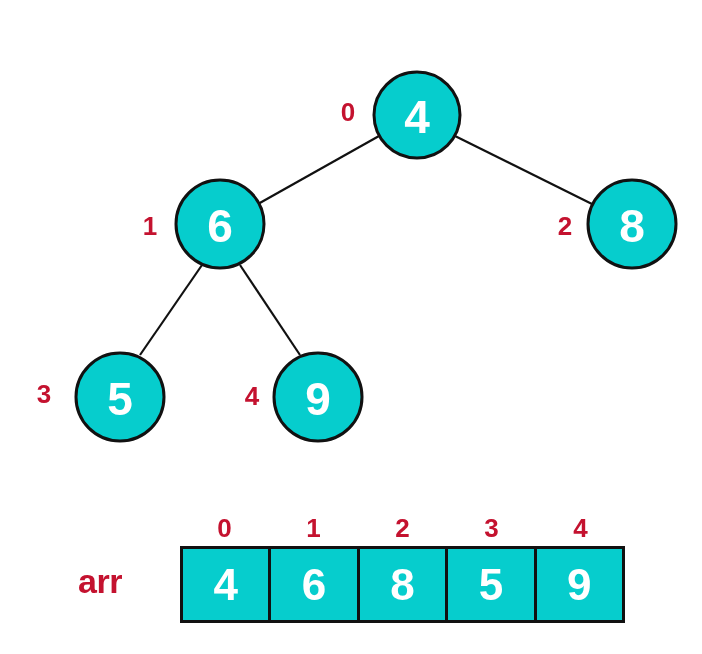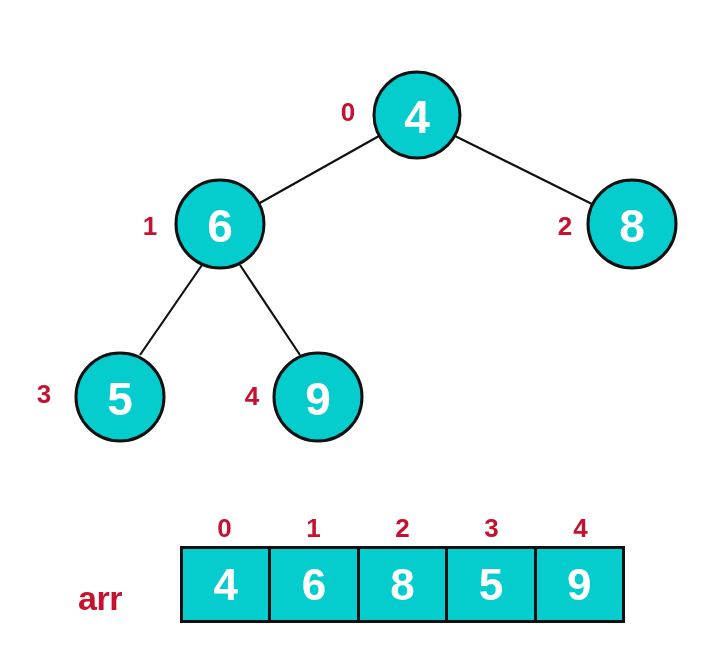--- a/index.html
+++ b/index.html
@@ -58,21 +58,21 @@
     font-family: "Liberation Sans", sans-serif;
     font-size: 26px;
     font-weight: bold;
     text-anchor: middle;
     dominant-baseline: central;
   }
 
   #arr-name {
     position: absolute;
     left: 78px;
-    top: 579px;
+    top: 562px;
     width: 90px;
     font-size: 34px;
     font-weight: bold;
     color: #C4122F;
     font-family: "Liberation Sans", sans-serif;
     letter-spacing: -0.5px;
   }
 
   #array-indices {
     position: absolute;

